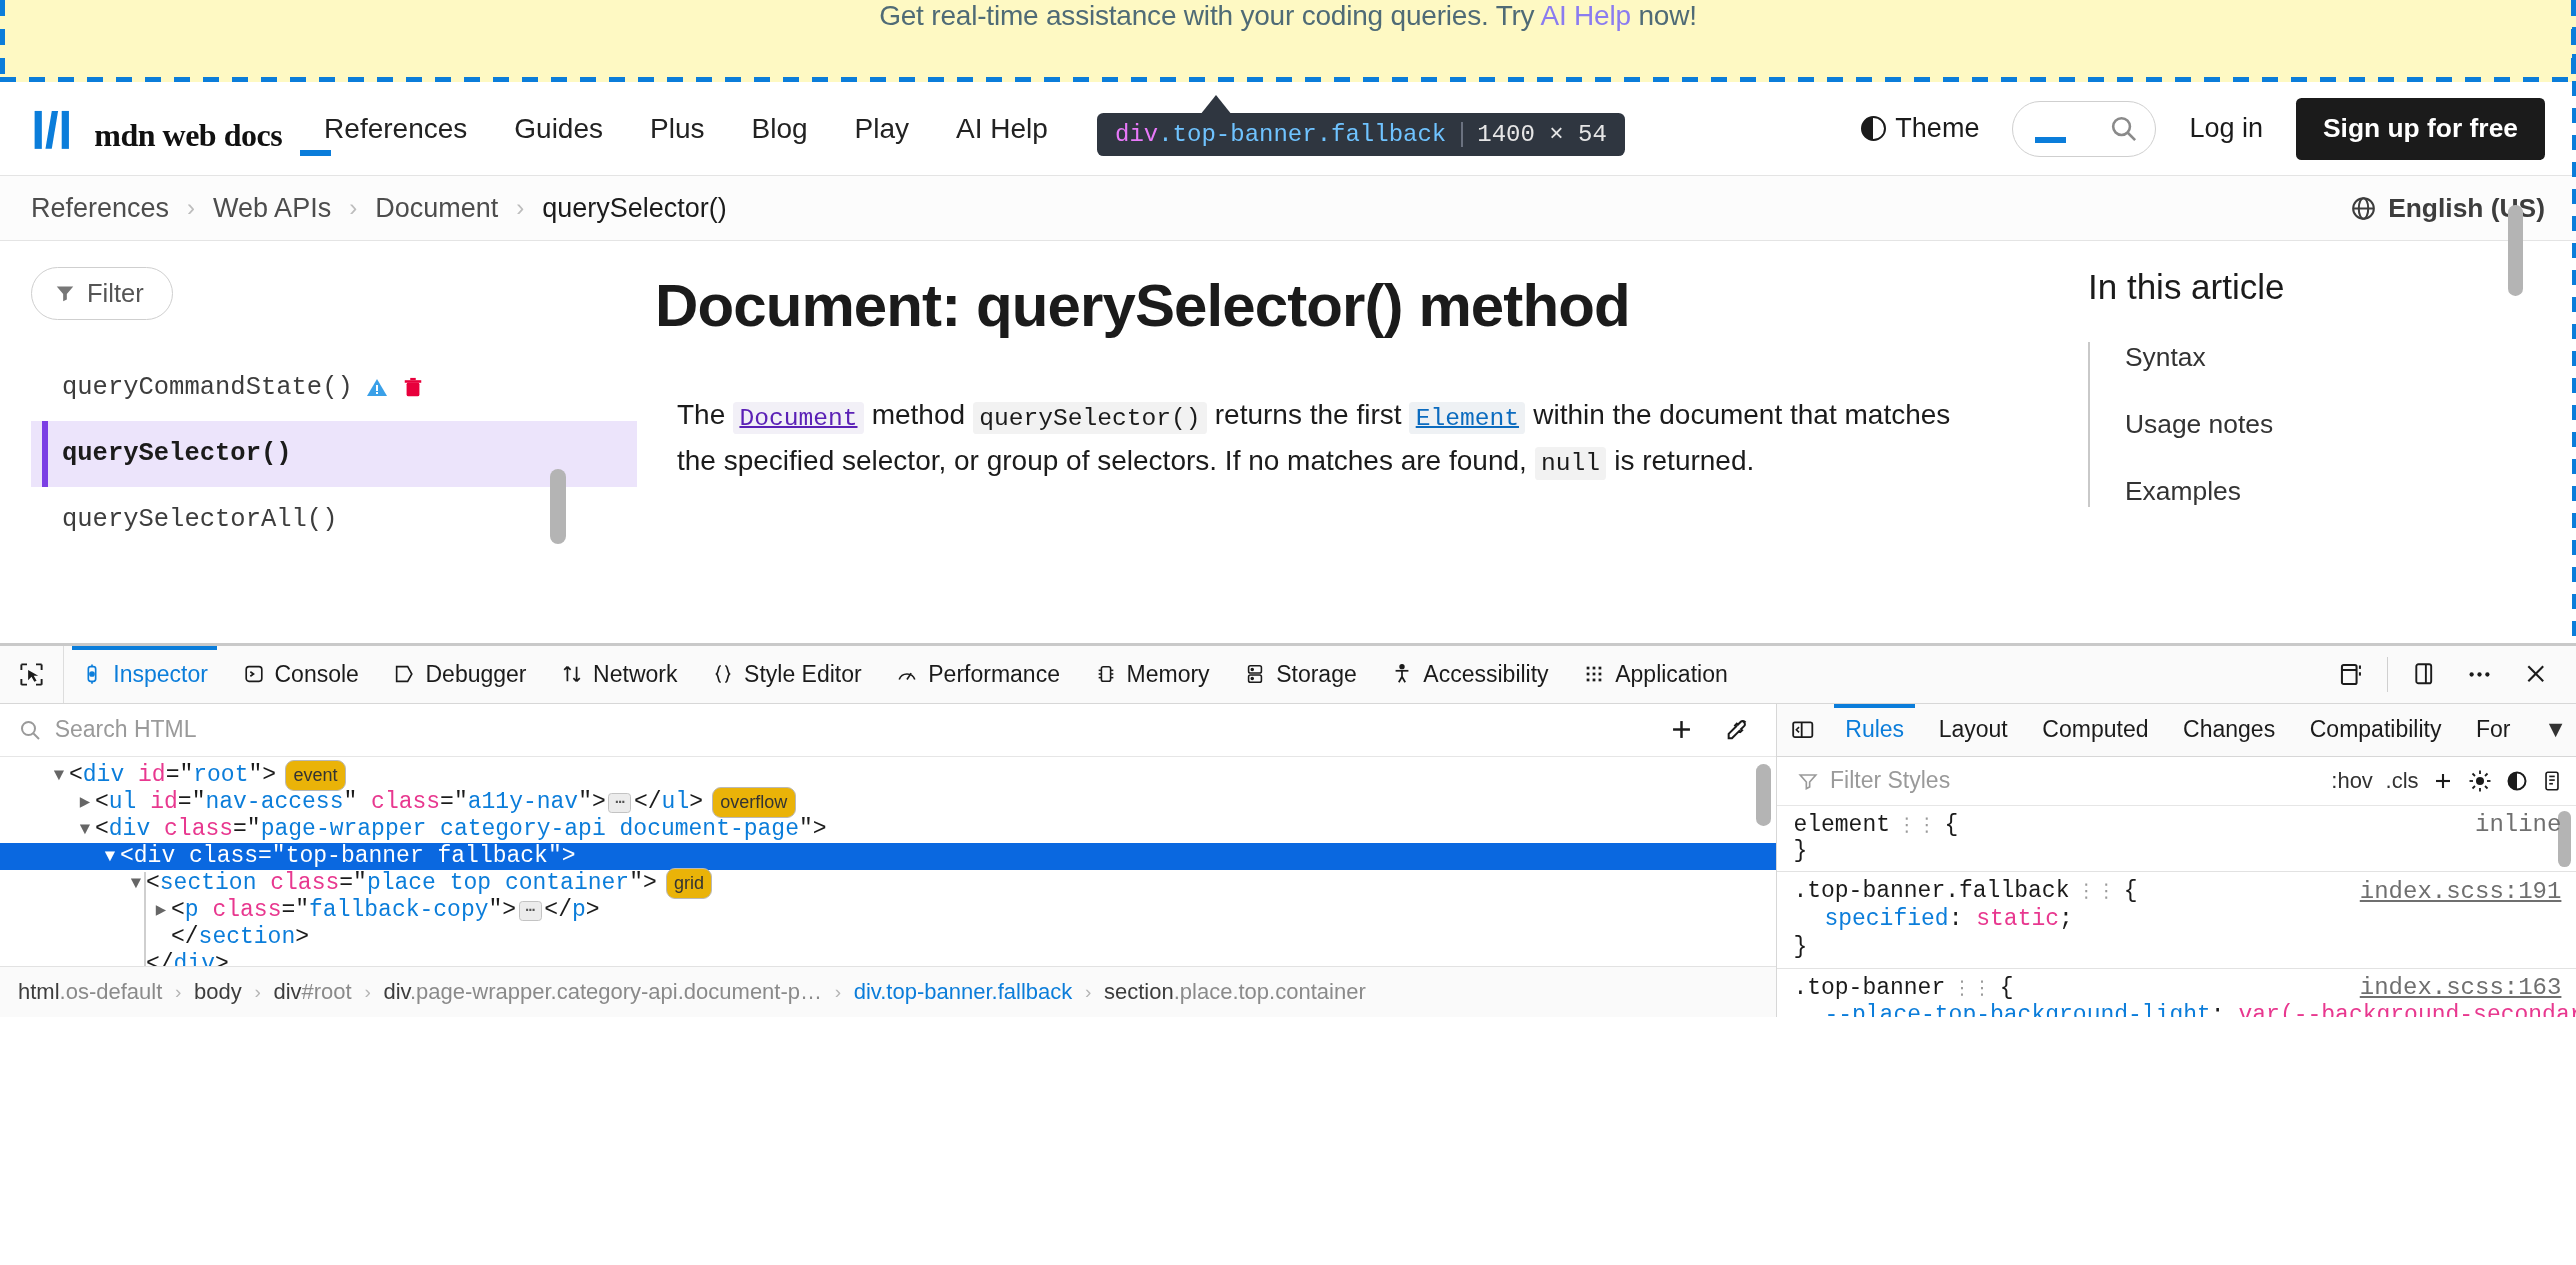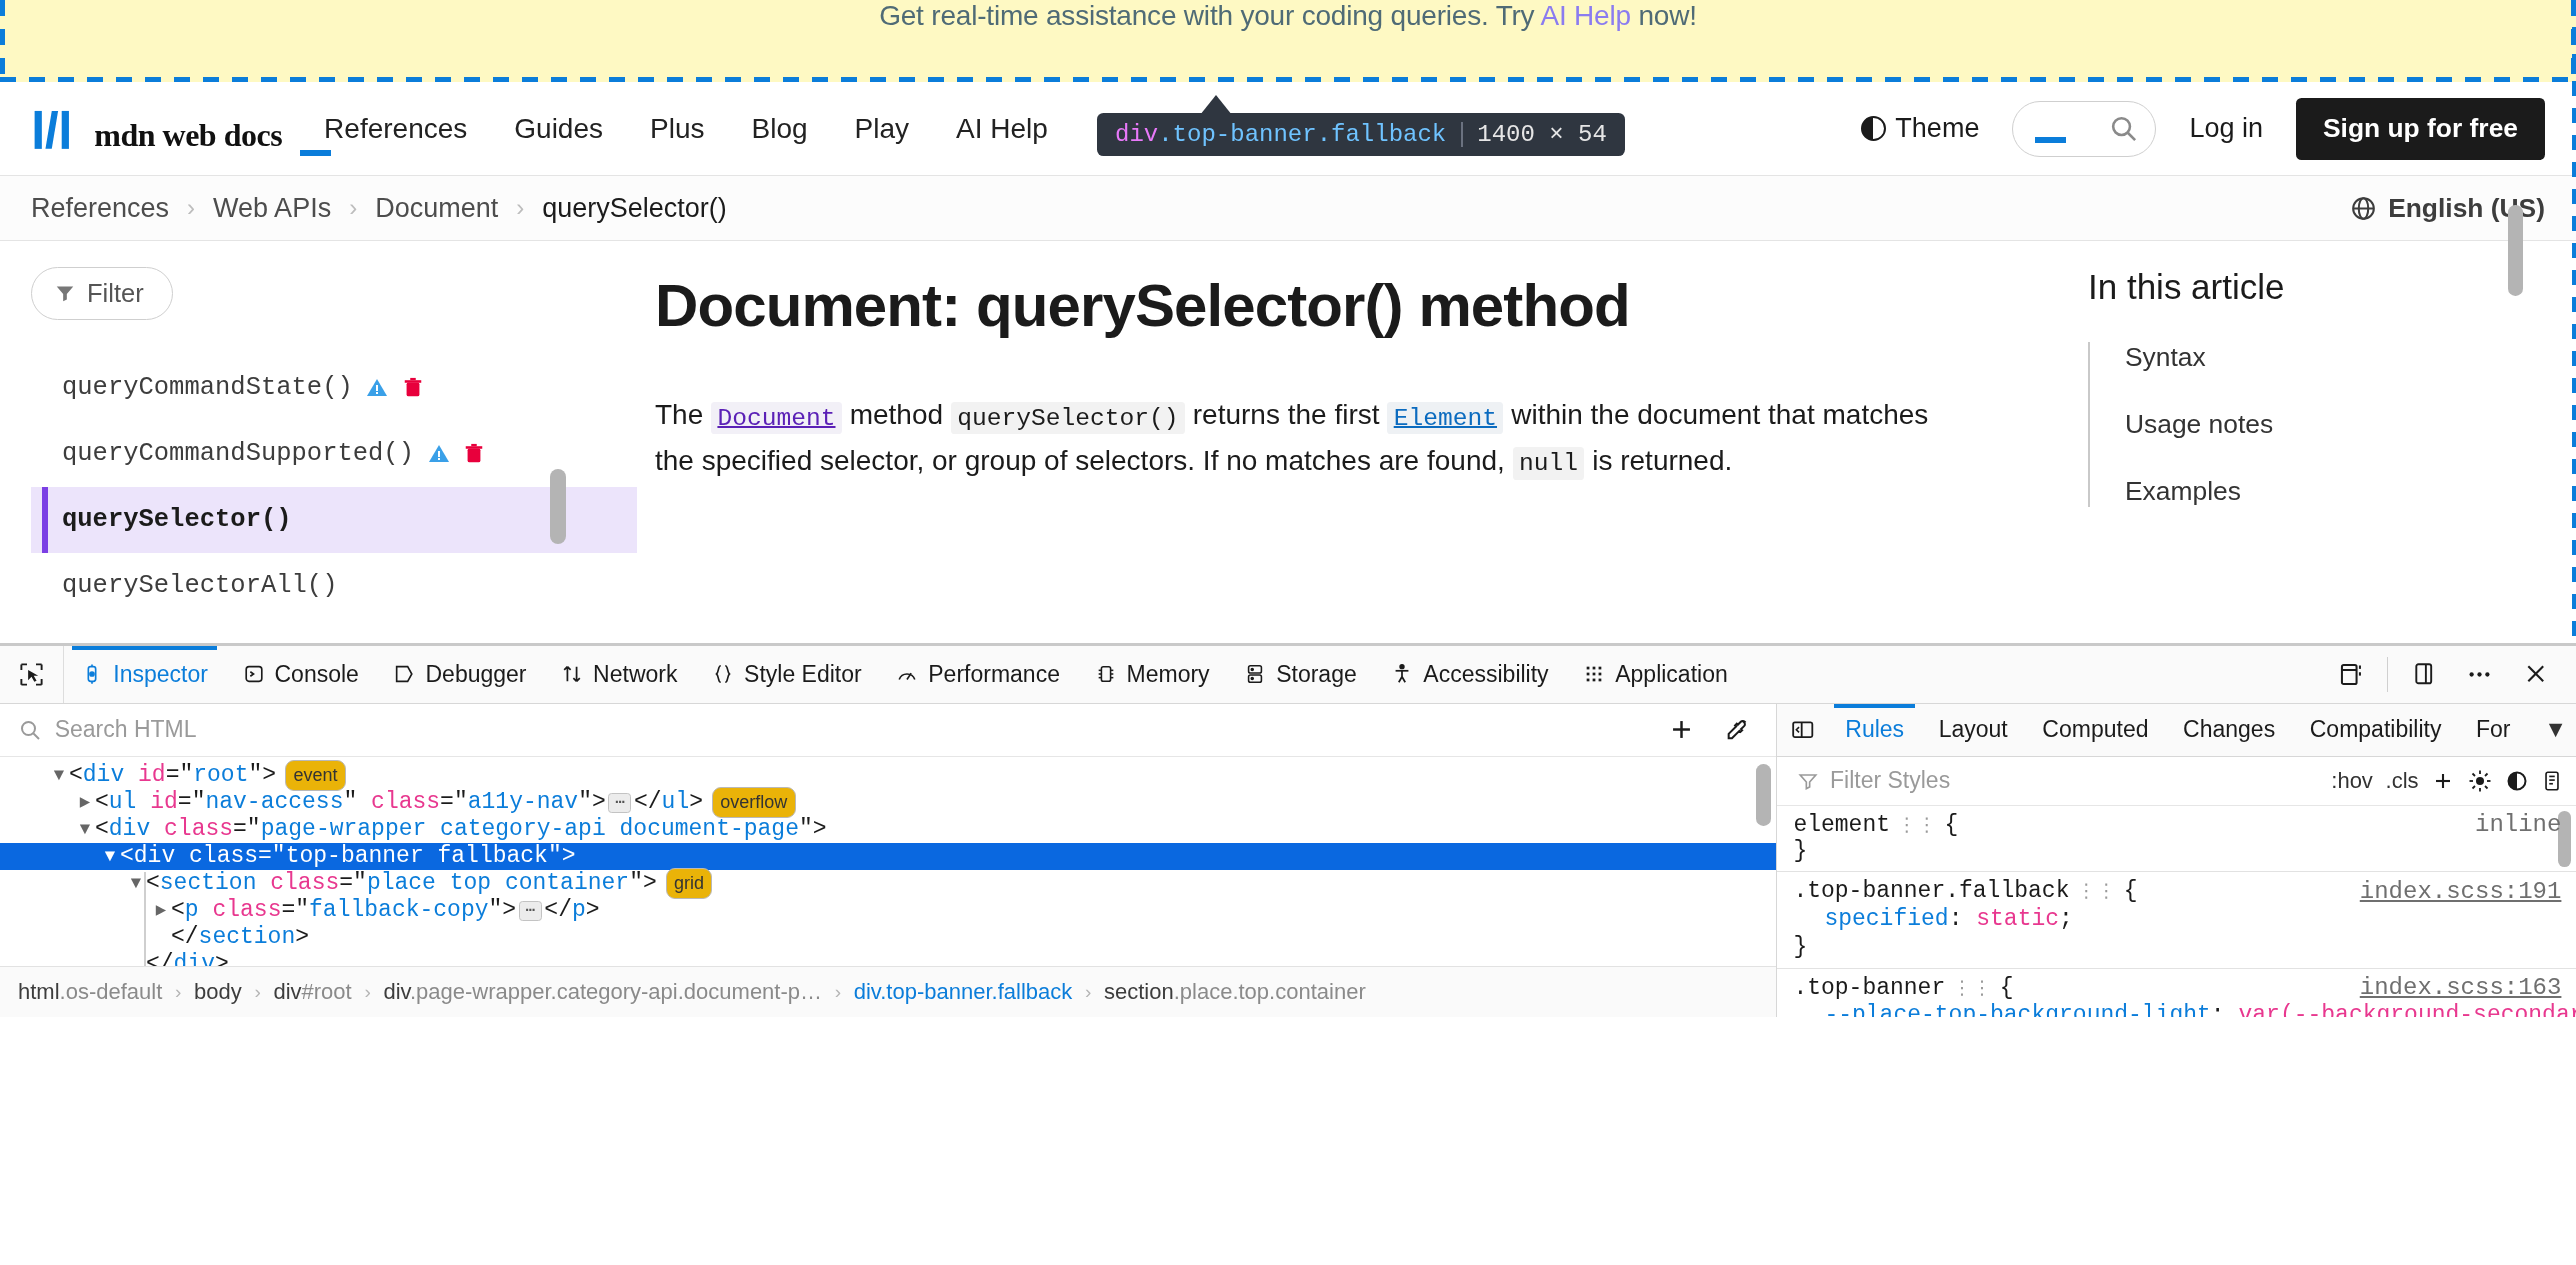--- a/index.html
+++ b/index.html
@@ -99,21 +99,21 @@
   }
   .side-list { margin-top: 35px; display:flex; flex-direction:column; }
   .side-item { height: 66px; display:flex; align-items:center; gap:12.7px; padding-left:31px;
     font-family:"Liberation Mono", monospace; font-size:25.5px; color:#3d3d3d; cursor:pointer; position:relative; }
   .side-item.active { background:#ece4fb; font-weight:700; color:#1b1b1b; }
   .side-item.active::before { content:""; position:absolute; left:11px; top:0; bottom:0; width:6.4px; background:#7b3fe4; }
   .side-scrollbar { position:absolute; left:550px; top:228px; width:16.4px; height:75px; background:#b4b4b4; border-radius:8.2px; }
 
   .article { flex:1; padding: 31px 0 0 18px; min-width:0; }
   .art-title { font-size:60px; font-weight:700; letter-spacing:-0.9px; color:#1b1b1b; line-height:1.12; }
-  .art-p { margin-top: 53px; font-size:28px; line-height:1.62; color:#1b1b1b; max-width: 1302px; }
+  .art-p { margin-top: 53px; font-size:28px; line-height:1.62; color:#1b1b1b; max-width: 1302px; margin-left: 22px; }
   .code-inline { font-family:"Liberation Mono", monospace; font-size:24.6px; background:#f2f2f2; border-radius:3.6px; padding:2.7px 6.4px; }
   .code-inline.lnk-purple { color:#5b21b6; background:#f2f0f7; text-decoration:underline; }
   .code-inline.lnk-blue { color:#0b6bbf; background:#eef1f4; text-decoration:underline; }
 
   .toc { width: 510px; padding: 25.5px 0 0 22px; position:relative; }
   .toc-title { font-size:35px; color:#1b1b1b; }
   .toc-list { margin-top: 35px; border-left:2.7px solid #c9c9c9; padding-left:35px; display:flex; flex-direction:column; gap:36px; }
   .toc-item { font-size:26.4px; color:#333; cursor:pointer; }
   .toc-scroll { position:absolute; left:442px; top:-36px; width:14.6px; height:91px; background:#b4b4b4; border-radius:7.3px; }
 
@@ -267,33 +267,20 @@
       <div class="sidebar">
         <div class="filter-pill">
           <svg class="svgi" width="22" height="22" viewBox="0 0 24 24" fill="#777">
             <path d="M3 5h18l-7 8v6l-4 2v-8z"></path>
           </svg>
           <span>Filter</span>
         </div>
         <div class="side-list">
           <div class="side-item">
             <span>queryCommandState()</span>
-            <svg class="svgi" width="24" height="24" viewBox="0 0 24 24">
-              <path d="M12 3 L22 20 H2 Z" fill="#3aa0e8"></path>
-                <rect x="11" y="9" width="2" height="6" fill="#fff"></rect>
-                <rect x="11" y="16" width="2" height="2" fill="#fff"></rect>
-            </svg>
-            <svg class="svgi" width="22" height="22" viewBox="0 0 24 24">
-              <rect x="5" y="6" width="14" height="15" rx="2" fill="#e8003c"></rect>
-                <rect x="3" y="3.5" width="18" height="2.8" fill="#e8003c"></rect>
-                <rect x="9" y="1" width="6" height="2.5" fill="#e8003c"></rect>
-            </svg>
-          </div>
-          <div class="side-item">
-            <span>queryCommandSupported()</span>
             <svg class="svgi" width="24" height="24" viewBox="0 0 24 24">
               <path d="M12 3 L22 20 H2 Z" fill="#3aa0e8"></path>
                 <rect x="11" y="9" width="2" height="6" fill="#fff"></rect>
                 <rect x="11" y="16" width="2" height="2" fill="#fff"></rect>
             </svg>
             <svg class="svgi" width="22" height="22" viewBox="0 0 24 24">
               <rect x="5" y="6" width="14" height="15" rx="2" fill="#e8003c"></rect>
                 <rect x="3" y="3.5" width="18" height="2.8" fill="#e8003c"></rect>
                 <rect x="9" y="1" width="6" height="2.5" fill="#e8003c"></rect>
             </svg>

